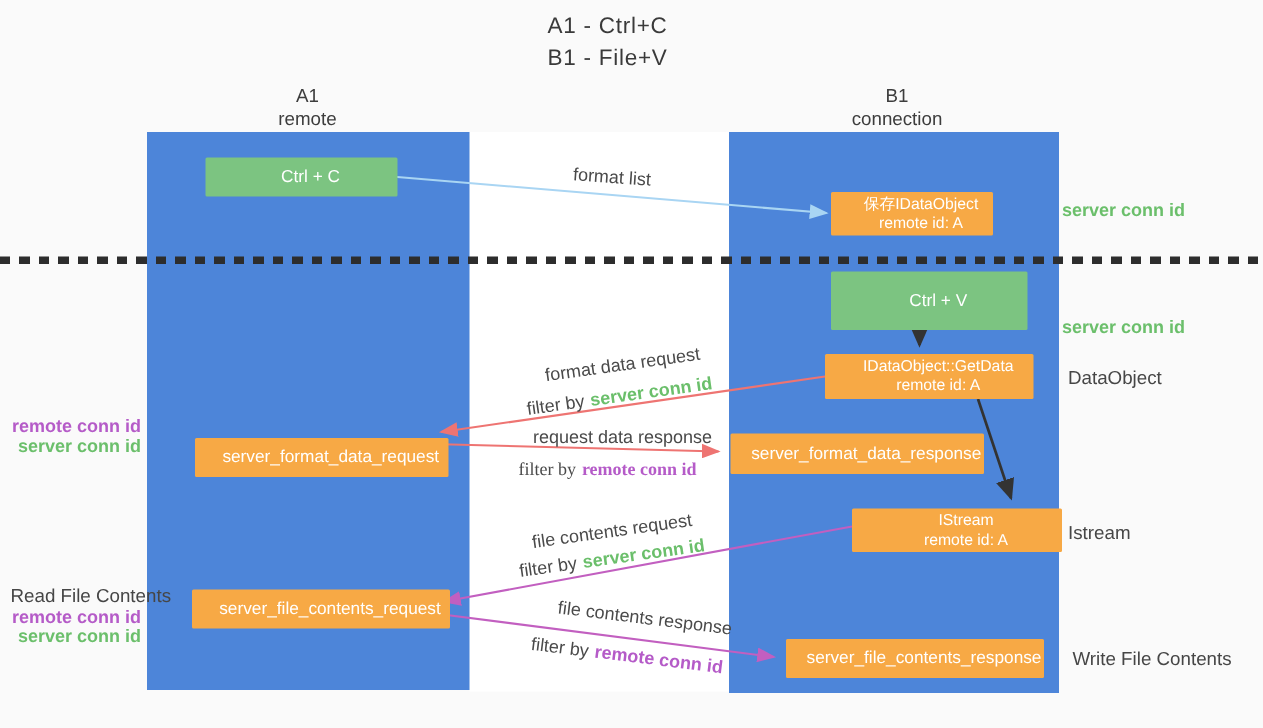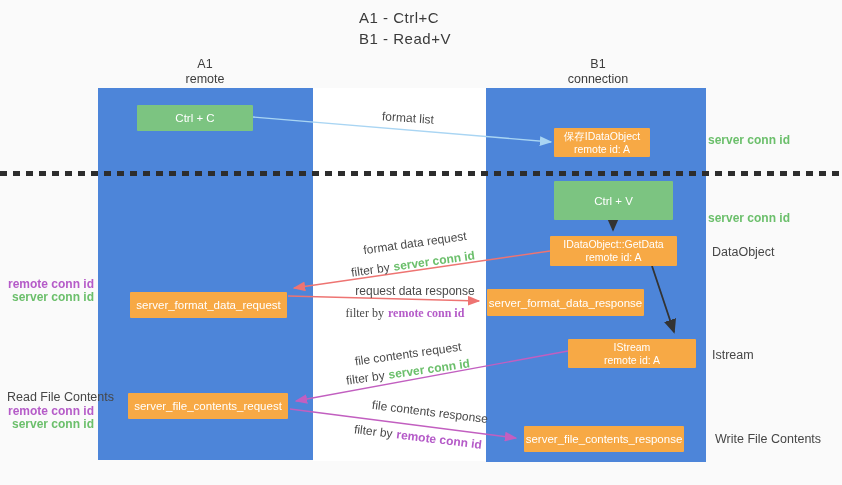--- a/index.html
+++ b/index.html
@@ -20,21 +20,21 @@
     position:absolute; transform:translateX(-50%);
     text-align:center; font-size:12.5px; line-height:15px; color:#3d3d3d; white-space:nowrap;
   }
   .dotted {
     position:absolute; left:0; top:171px; width:842px; height:5px;
     background:repeating-linear-gradient(to right, #2d2d2d 0 7px, transparent 7px 13px);
   }
 
   .node {
     position:absolute; display:flex; flex-direction:column; align-items:center; justify-content:center;
-    color:#ffffff; text-align:center; font-size:11.5px; border-radius:1px; white-space:nowrap;
+    color:#ffffff; text-align:center; font-size:11.5px; border-radius:1px; white-space:nowrap;padding-left:12px;
   }
   .node.two { font-size:10.5px; line-height:13px; }
   .node.green { background:var(--box-green); }
   .node.orange { background:var(--box-orange); }
 
   .edge-label {
     position:absolute; font-size:12px; color:#4a4a4a; white-space:nowrap;
     transform:translate(-50%,-50%) rotate(var(--rot,0deg));
   }
   .filter-key { margin-left:4px; font-weight:bold; }
@@ -62,21 +62,21 @@
 
 <div class="canvas">
 
   <div class="gap-panel"></div>
 
   <div class="lane lane-a1"></div>
   <div class="lane lane-b1"></div>
 
   <div class="title">
     <div>A1 - Ctrl+C</div>
-    <div>B1 - Read+V</div>
+    <div>B1 - File+V</div>
   </div>
 
   <div class="lane-header" style="left:205px; top:57px;">
     <span style="display:block">A1</span>
     <span style="display:block">remote</span>
   </div>
   <div class="lane-header" style="left:598px; top:57px;">
     <span style="display:block">B1</span>
     <span style="display:block">connection</span>
   </div>

